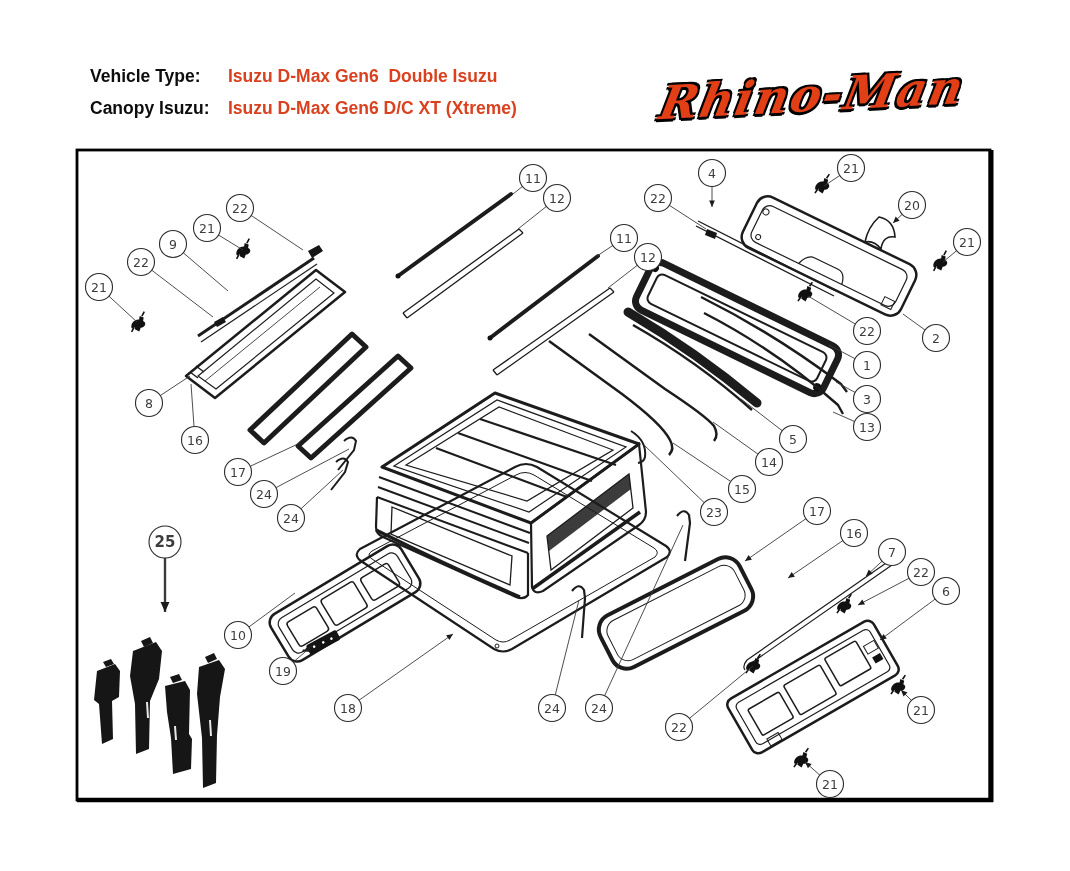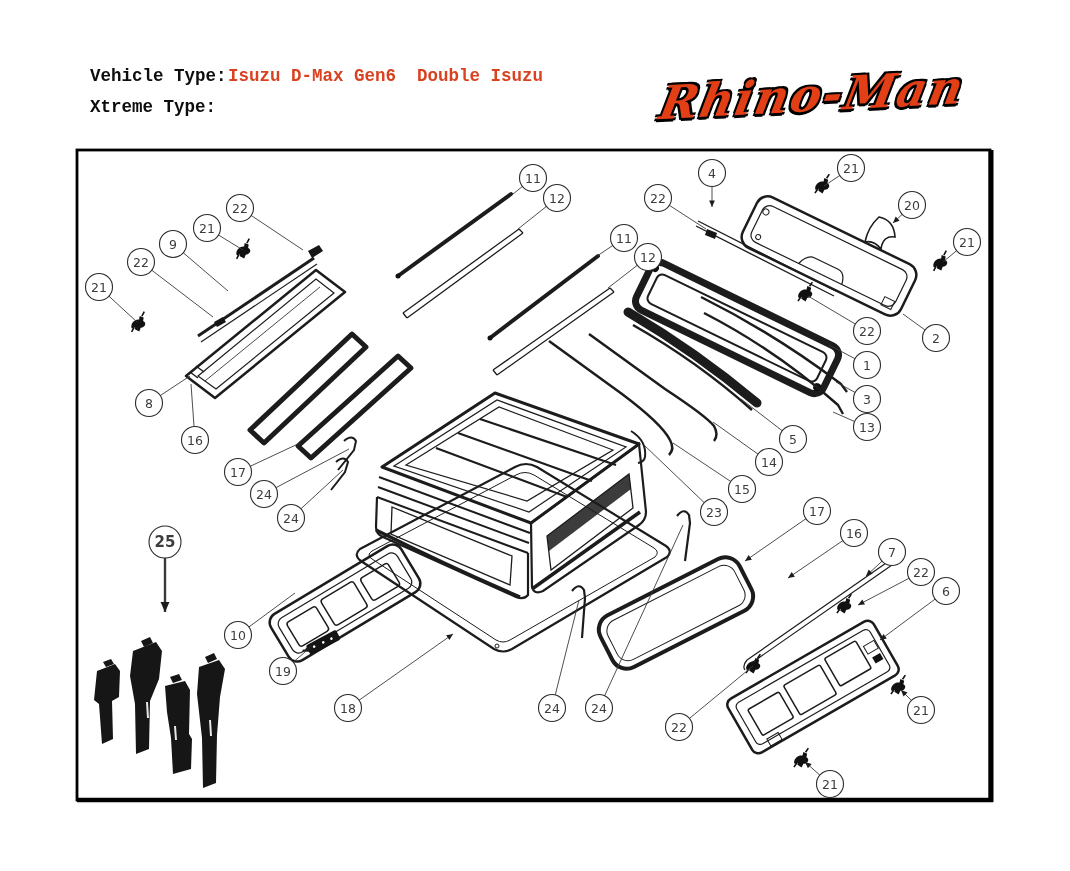--- a/index.html
+++ b/index.html
@@ -1,18 +1,18 @@
 <!DOCTYPE html>
 <html><head>
 <meta charset="utf-8">
 <style>
   html,body{margin:0;padding:0;background:#ffffff;}
   body{width:1070px;height:871px;position:relative;overflow:hidden;
        font-family:"Liberation Sans",sans-serif;}
-  .header{position:absolute;left:90px;top:66px;font-family:Liberation Mono, monospace;}
+  .header{position:absolute;left:90px;top:66px;}
   .hrow{display:flex;align-items:baseline;margin-bottom:11px;}
   .hlabel{font-weight:bold;font-size:17.5px;color:#0d0d0d;width:138px;white-space:pre;}
   .hvalue{font-weight:bold;font-size:17.5px;color:#d9411f;white-space:pre;}
   .logo{position:absolute;left:615px;top:68px;width:395px;text-align:center;
         font-family:"DejaVu Serif",serif;font-style:italic;font-weight:bold;
         font-size:46px;letter-spacing:2px;color:#e23f17;
         transform:rotate(-3deg) skewX(-14deg);
         text-shadow:2px 2px 0 #000,-2px -2px 0 #000,2px -2px 0 #000,-2px 2px 0 #000,0 3px 0 #000;}
   svg{position:absolute;left:0;top:0;}
   .ln{stroke:#1c1c1c;fill:none;}
@@ -21,21 +21,22 @@
 </style>
 </head>
 <body>
 
 <div class="header">
   <div class="hrow">
     <span class="hlabel">Vehicle Type:</span>
     <span class="hvalue">Isuzu D-Max Gen6  Double Isuzu</span>
   </div>
   <div class="hrow">
-    <span class="hlabel">Xtreme Type:</span>
+    <span class="hlabel">Canopy Isuzu:</span>
+    <span class="hvalue">Isuzu D-Max Gen6 D/C XT (Xtreme)</span>
   </div>
 </div>
 
 <div class="logo">Rhino-Man</div>
 
 <svg id="diagram-svg" width="1070" height="871" viewBox="0 0 1070 871">
   <defs>
     <g id="clip-shape">
       <path d="M-8,-1 C-6,-5 -1,-6 2,-4 L4,-7 L7,-4 L5,-1 C8,2 4,6 0,4 L-3,7 L-6,3 L-5,1 C-8,2 -9,1 -8,-1 Z" fill="#111"></path>
       <path d="M-10,4 l4,-3 M6,-6 l4,-3" stroke="#111" stroke-width="1.6" fill="none"></path>

